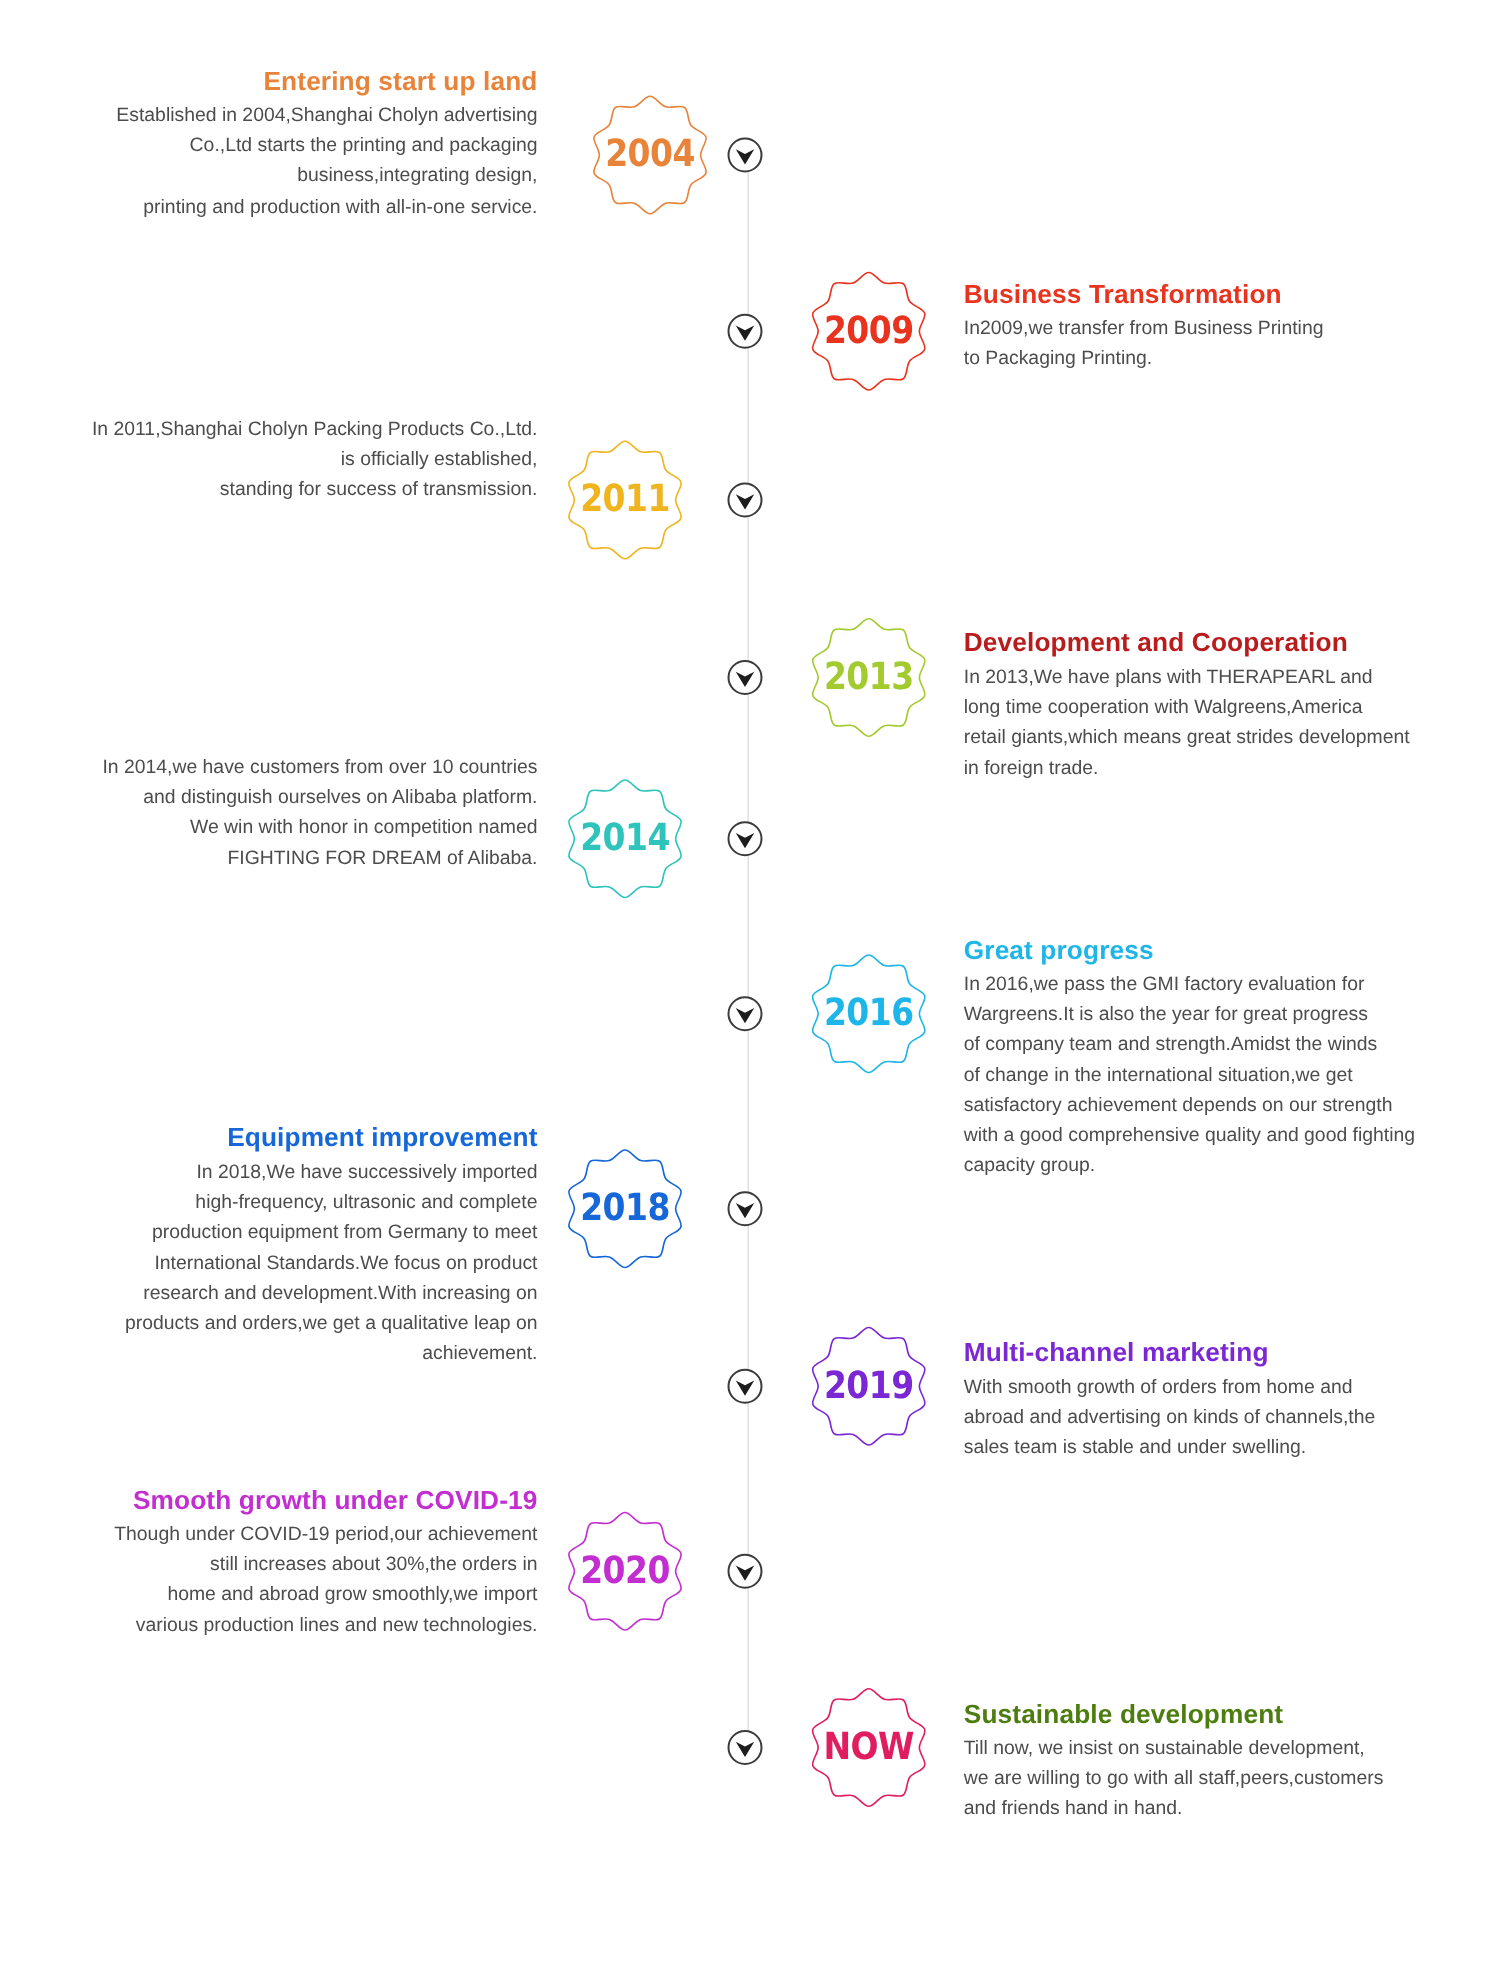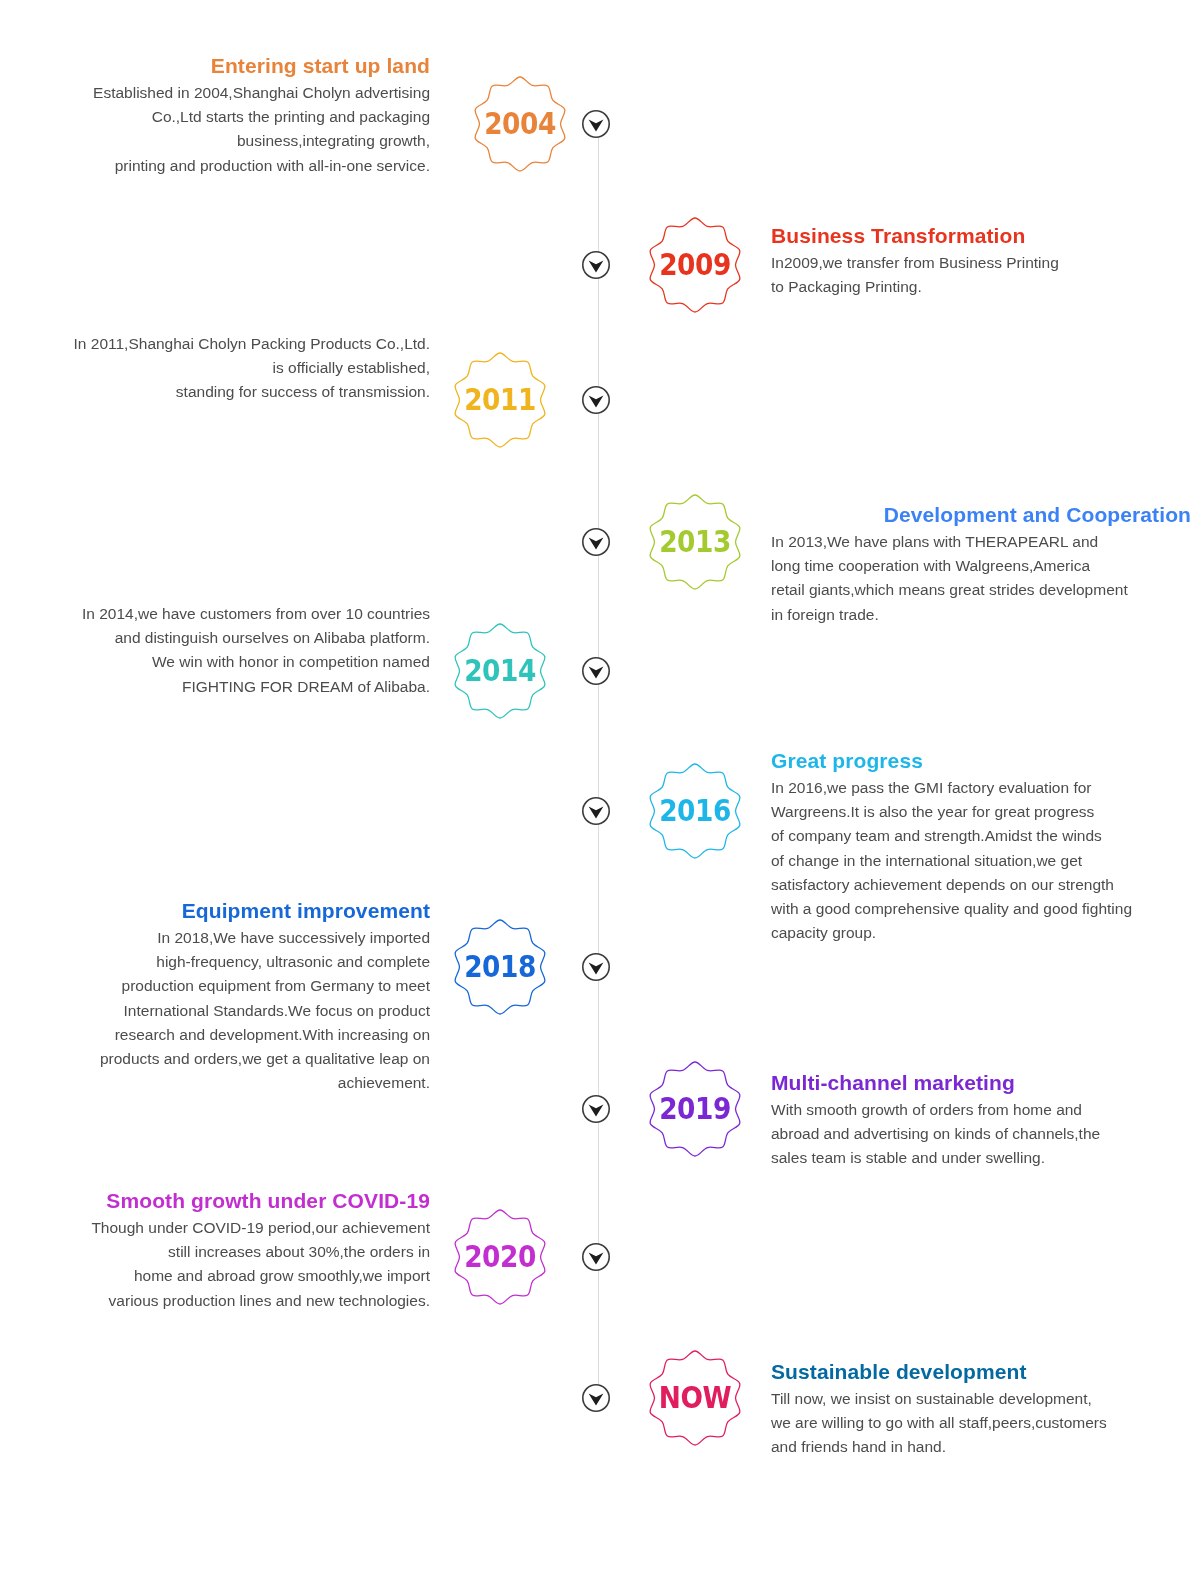--- a/index.html
+++ b/index.html
@@ -112,21 +112,21 @@
       <div class="chev" style="top: 108px; left: 580px;">
         <svg viewBox="0 0 32 32" width="32" height="32">
           <circle cx="16" cy="16" r="13.2" fill="#ffffff" stroke="#3b3b3b" stroke-width="1.6"></circle>
           <path d="M8.6 11.4 L16 23.6 L23.4 11.4 L16 15.2 Z" fill="#1d1d1d"></path>
         </svg>
       </div>
       <div class="txt left" style="top: 53px; left: 14px; width: 416px;">
         <h3 style="color: rgb(232, 131, 58);">Entering start up land</h3>
         <p>Established in 2004,Shanghai Cholyn advertising
 Co.,Ltd starts the printing and packaging
-business,integrating growth,
+business,integrating design,
 printing and production with all-in-one service.</p>
       </div>
     </div>
     <div class="entry">
       <div class="badge" style="top: 215px; left: 645px;">
         <svg viewBox="0 0 100 100">
           <path d="M 50.00 3.00 C 54.17 3.00, 57.91 9.99, 62.52 11.48 C 67.12 12.98, 74.25 9.52, 77.63 11.98 C 81.00 14.43, 79.92 22.28, 82.77 26.19 C 85.61 30.11, 93.41 31.51, 94.70 35.48 C 95.99 39.44, 90.50 45.16, 90.50 50.00 C 90.50 54.84, 95.99 60.56, 94.70 64.52 C 93.41 68.49, 85.61 69.89, 82.77 73.81 C 79.92 77.72, 81.00 85.57, 77.63 88.02 C 74.25 90.48, 67.12 87.02, 62.52 88.52 C 57.91 90.01, 54.17 97.00, 50.00 97.00 C 45.83 97.00, 42.09 90.01, 37.48 88.52 C 32.88 87.02, 25.75 90.48, 22.37 88.02 C 19.00 85.57, 20.08 77.72, 17.23 73.81 C 14.39 69.89, 6.59 68.49, 5.30 64.52 C 4.01 60.56, 9.50 54.84, 9.50 50.00 C 9.50 45.16, 4.01 39.44, 5.30 35.48 C 6.59 31.51, 14.39 30.11, 17.23 26.19 C 20.08 22.28, 19.00 14.43, 22.37 11.98 C 25.75 9.52, 32.88 12.98, 37.48 11.48 C 42.09 9.99, 45.83 3.00, 50.00 3.00 Z" fill="#ffffff" stroke="#e8341f" stroke-width="1.3"></path>
         </svg>
         <div class="year" style="color: rgb(232, 52, 31);">2009</div>
       </div>
@@ -168,21 +168,21 @@
         </svg>
         <div class="year" style="color: rgb(163, 202, 46);">2013</div>
       </div>
       <div class="chev" style="top: 526px; left: 580px;">
         <svg viewBox="0 0 32 32" width="32" height="32">
           <circle cx="16" cy="16" r="13.2" fill="#ffffff" stroke="#3b3b3b" stroke-width="1.6"></circle>
           <path d="M8.6 11.4 L16 23.6 L23.4 11.4 L16 15.2 Z" fill="#1d1d1d"></path>
         </svg>
       </div>
       <div class="txt right" style="top: 502px; left: 771px; width: 420px;">
-        <h3 style="color: #3b82f6; text-align: right;">Development and Cooperation</h3>
+        <h3 style="color: #b91c1c;">Development and Cooperation</h3>
         <p>In 2013,We have plans with THERAPEARL and
 long time cooperation with Walgreens,America
 retail giants,which means great strides development
 in foreign trade.</p>
       </div>
     </div>
     <div class="entry">
       <div class="badge" style="top: 621px; left: 450px;">
         <svg viewBox="0 0 100 100">
           <path d="M 50.00 3.00 C 54.17 3.00, 57.91 9.99, 62.52 11.48 C 67.12 12.98, 74.25 9.52, 77.63 11.98 C 81.00 14.43, 79.92 22.28, 82.77 26.19 C 85.61 30.11, 93.41 31.51, 94.70 35.48 C 95.99 39.44, 90.50 45.16, 90.50 50.00 C 90.50 54.84, 95.99 60.56, 94.70 64.52 C 93.41 68.49, 85.61 69.89, 82.77 73.81 C 79.92 77.72, 81.00 85.57, 77.63 88.02 C 74.25 90.48, 67.12 87.02, 62.52 88.52 C 57.91 90.01, 54.17 97.00, 50.00 97.00 C 45.83 97.00, 42.09 90.01, 37.48 88.52 C 32.88 87.02, 25.75 90.48, 22.37 88.02 C 19.00 85.57, 20.08 77.72, 17.23 73.81 C 14.39 69.89, 6.59 68.49, 5.30 64.52 C 4.01 60.56, 9.50 54.84, 9.50 50.00 C 9.50 45.16, 4.01 39.44, 5.30 35.48 C 6.59 31.51, 14.39 30.11, 17.23 26.19 C 20.08 22.28, 19.00 14.43, 22.37 11.98 C 25.75 9.52, 32.88 12.98, 37.48 11.48 C 42.09 9.99, 45.83 3.00, 50.00 3.00 Z" fill="#ffffff" stroke="#2ec4bb" stroke-width="1.3"></path>
@@ -298,19 +298,19 @@
         </svg>
         <div class="year" style="color: rgb(224, 30, 95);">NOW</div>
       </div>
       <div class="chev" style="top: 1382px; left: 580px;">
         <svg viewBox="0 0 32 32" width="32" height="32">
           <circle cx="16" cy="16" r="13.2" fill="#ffffff" stroke="#3b3b3b" stroke-width="1.6"></circle>
           <path d="M8.6 11.4 L16 23.6 L23.4 11.4 L16 15.2 Z" fill="#1d1d1d"></path>
         </svg>
       </div>
       <div class="txt right" style="top: 1359px; left: 771px; width: 420px;">
-        <h3 style="color: #0369a1;">Sustainable development</h3>
+        <h3 style="color: #4d7c0f;">Sustainable development</h3>
         <p>Till now, we insist on sustainable development,
 we are willing to go with all staff,peers,customers
 and friends hand in hand.</p>
       </div>
     </div>
   </div>
 
 </body></html>

